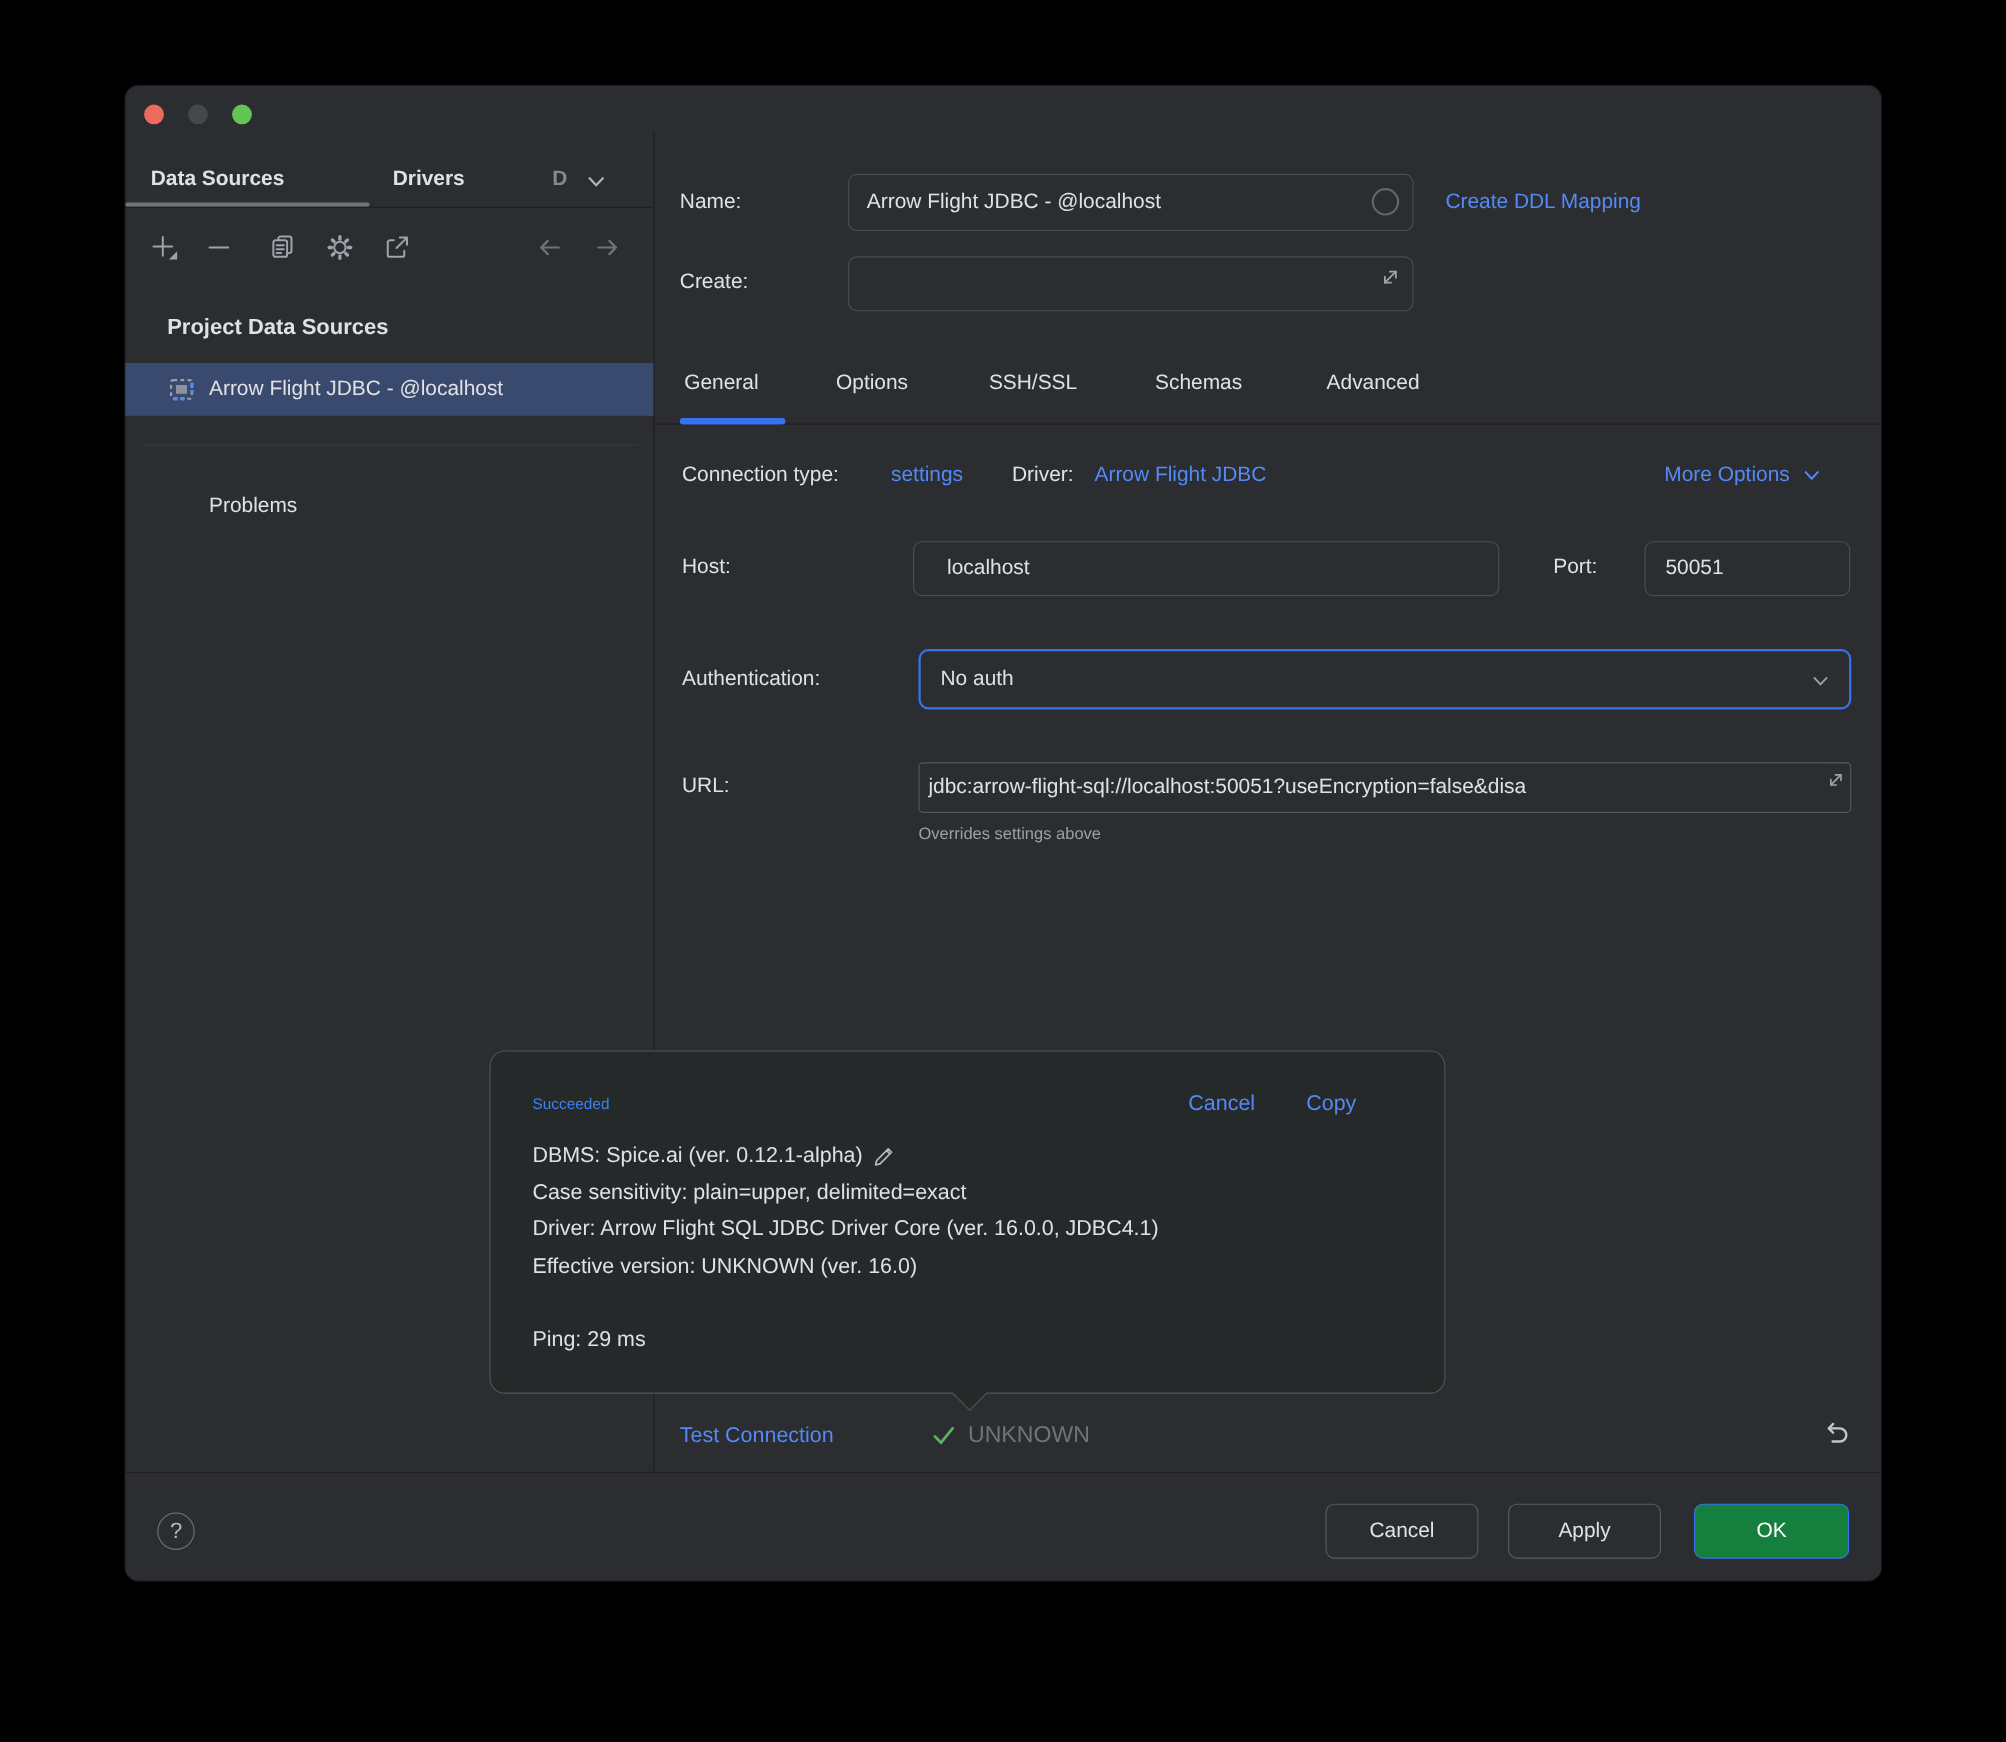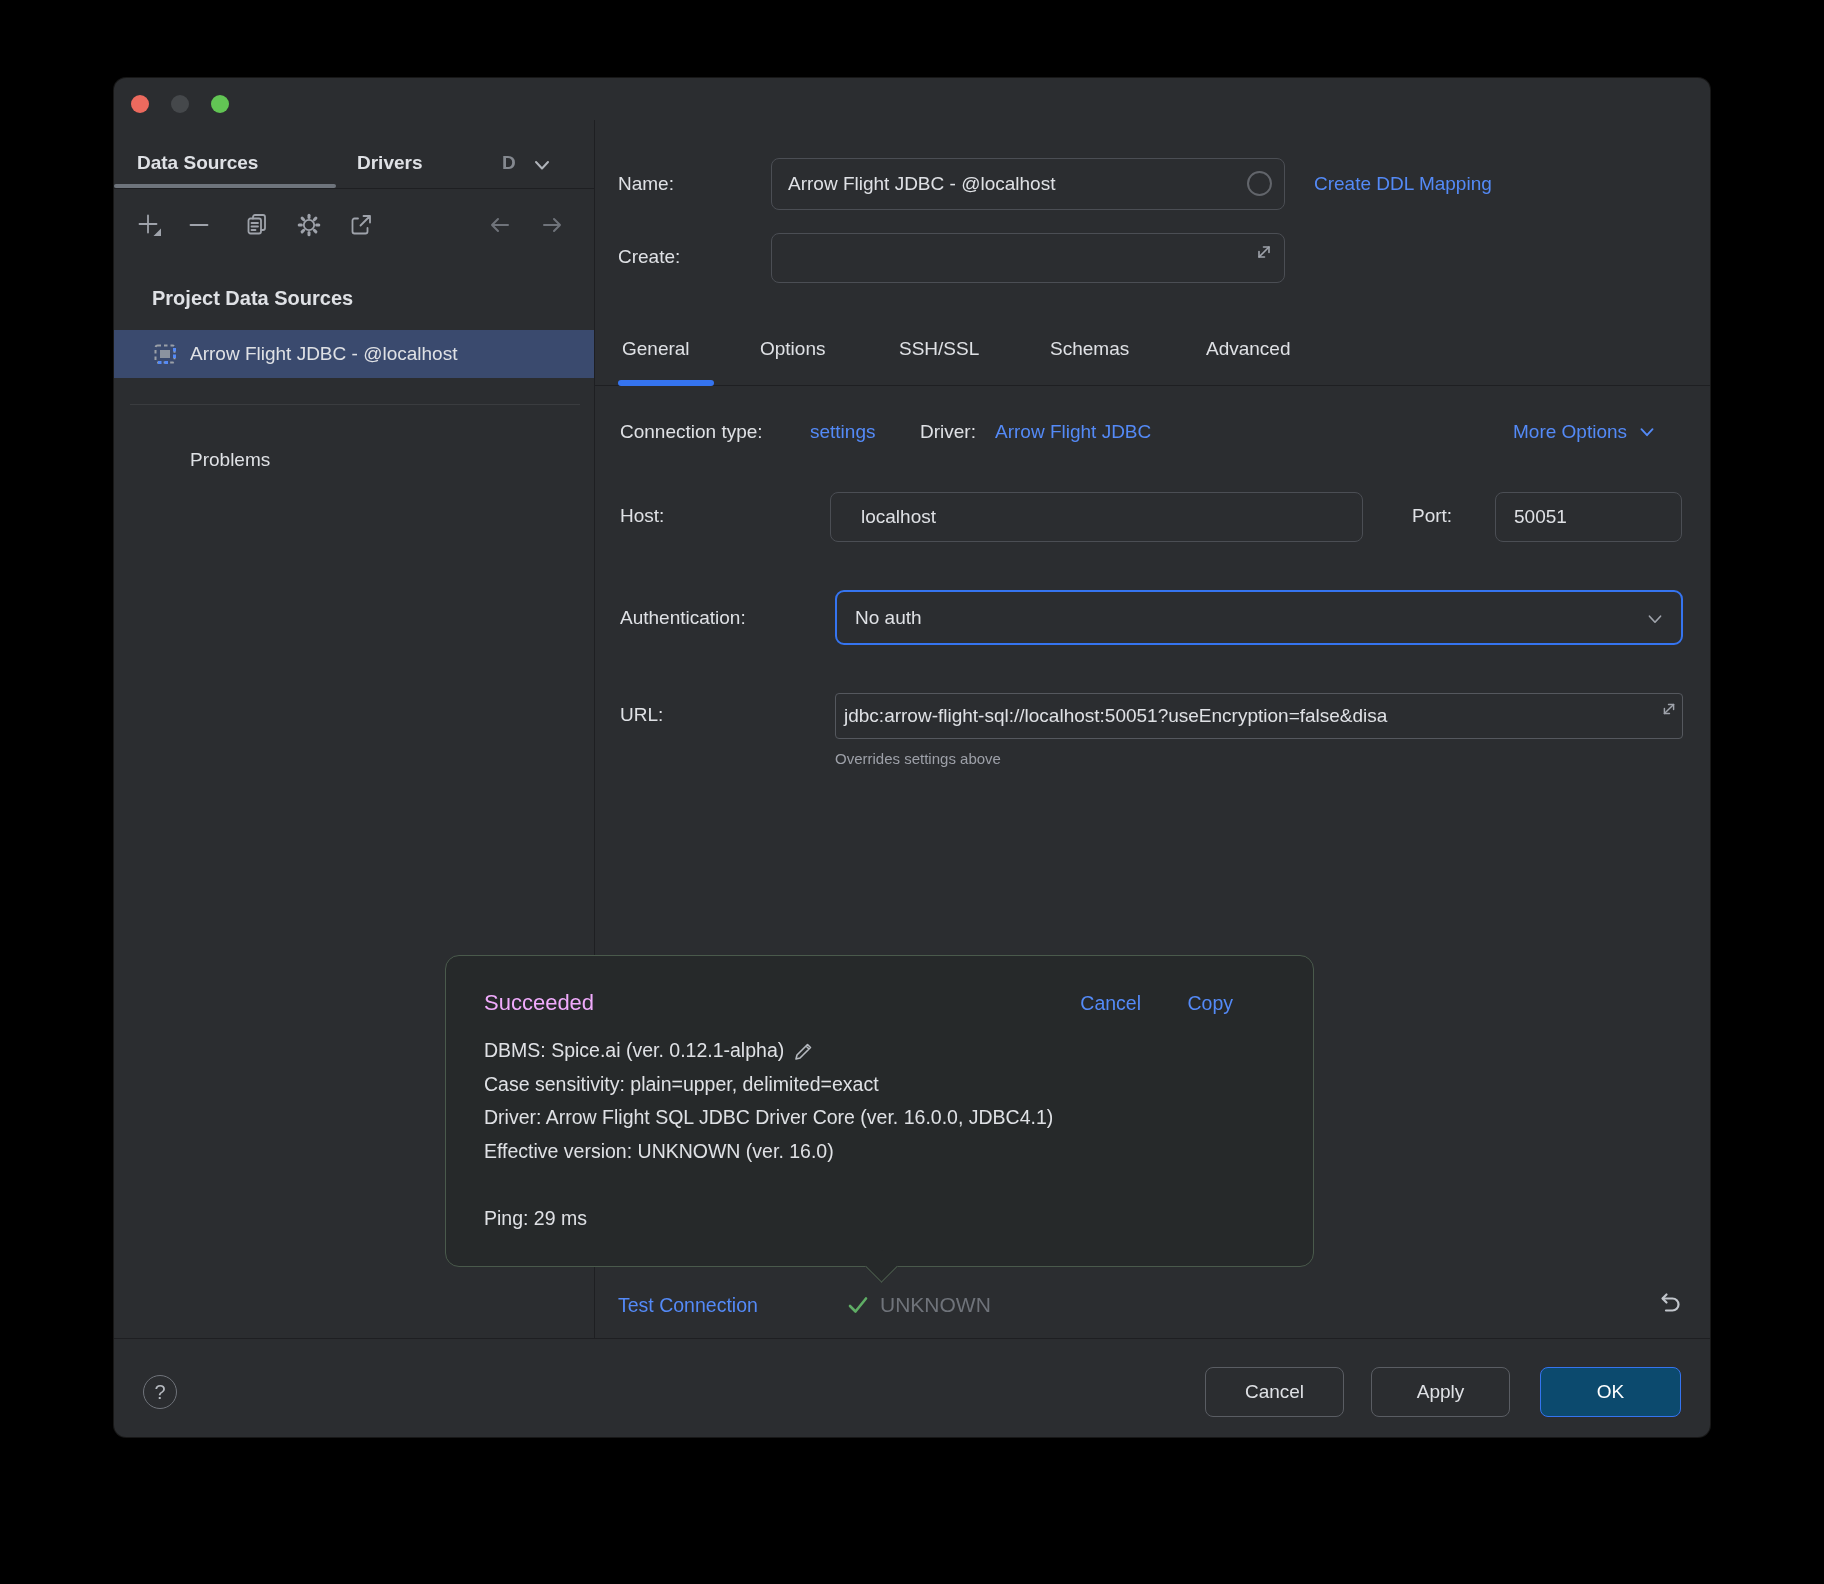--- a/index.html
+++ b/index.html
@@ -9,21 +9,21 @@
     box-shadow:0 0 0 1px rgba(255,255,255,0.09),0 30px 80px rgba(0,0,0,.8);}
   .txt{color:#dfe1e5;font-size:19px;}
   .muted{color:#9da0a8;}
   .dim{color:#6f737a;}
   .link{color:#548af7;cursor:pointer;}
   .vcenter{display:flex;align-items:center;}
   .field{border:1.5px solid #4b4e54;border-radius:8px;background:#2b2d30;box-sizing:border-box;
     color:#dfe1e5;font-size:19px;display:flex;align-items:center;}
   .btn{border:1.5px solid #5a5d63;border-radius:8px;background:transparent;color:#dfe1e5;
     font-size:19px;display:flex;align-items:center;justify-content:center;box-sizing:border-box;cursor:pointer;}
-  .btn.primary{background:#0c4a6e;border-color:#3574f0;color:#fff;}
+  .btn.primary{background:#15803d;border-color:#3574f0;color:#fff;}
   .hline{background:#1e1f22;height:1px;}
   .vline{background:#1e1f22;width:1px;}
   svg{display:block;}
   .icon-stroke{stroke:#9fa3ab;fill:none;stroke-width:1.8;stroke-linecap:round;stroke-linejoin:round;}
 </style>
 </head>
 <body>
 
 <div class="abs window">
 
@@ -179,21 +179,21 @@
             <line x1="7" y1="17" x2="17" y2="7"></line>
             <polyline points="11.5,7 17,7 17,12.5"></polyline>
             <polyline points="7,11.5 7,17 12.5,17"></polyline>
           </g>
         </svg>
     </div>
   </div>
   <div class="abs muted vcenter" style="left:721px;top:664px;height:32px;font-size:15px;">Overrides settings above</div>
 
   <div class="abs" style="left:331px;top:877px;width:869px;height:312px;background:#26292a;border:1.5px solid #4a5a4c;border-radius:14px;box-sizing:border-box;z-index:5;">
-    <div class="abs vcenter" style="left:38px;top:25px;height:44px;font-size:22px;color:#f0abfc;">Succeeded</div>
+    <div class="abs vcenter" style="left:38px;top:25px;height:44px;font-size:14px;color:#3b82f6;">Succeeded</div>
     <div class="abs link vcenter" style="right:172px;top:25px;height:44px;font-size:19.5px;">Cancel</div>
     <div class="abs link vcenter" style="right:80px;top:25px;height:44px;font-size:19.5px;">Copy</div>
 
     <div class="abs" style="left:38px;top:78px;width:800px;">
       <div class="txt" style="font-size:19.5px;line-height:33.5px;display:flex;align-items:center;">
         <span>DBMS: Spice.ai (ver. 0.12.1-alpha)</span>
         <svg width="24" height="24" viewBox="0 0 24 24" style="margin-left:8px;">
             <path d="M15.5 5.5 l3 3 L8 19 l-4 1 1-4 z M14 7 l3 3" fill="none" stroke="#b6bac0" stroke-width="1.6" stroke-linejoin="round"></path>
           </svg>
       </div>

